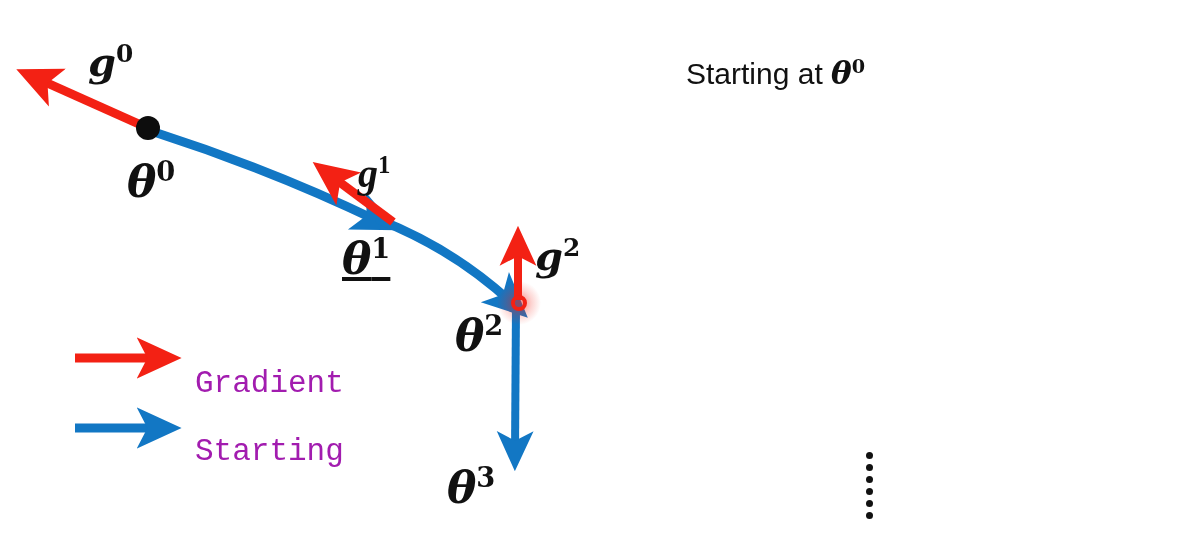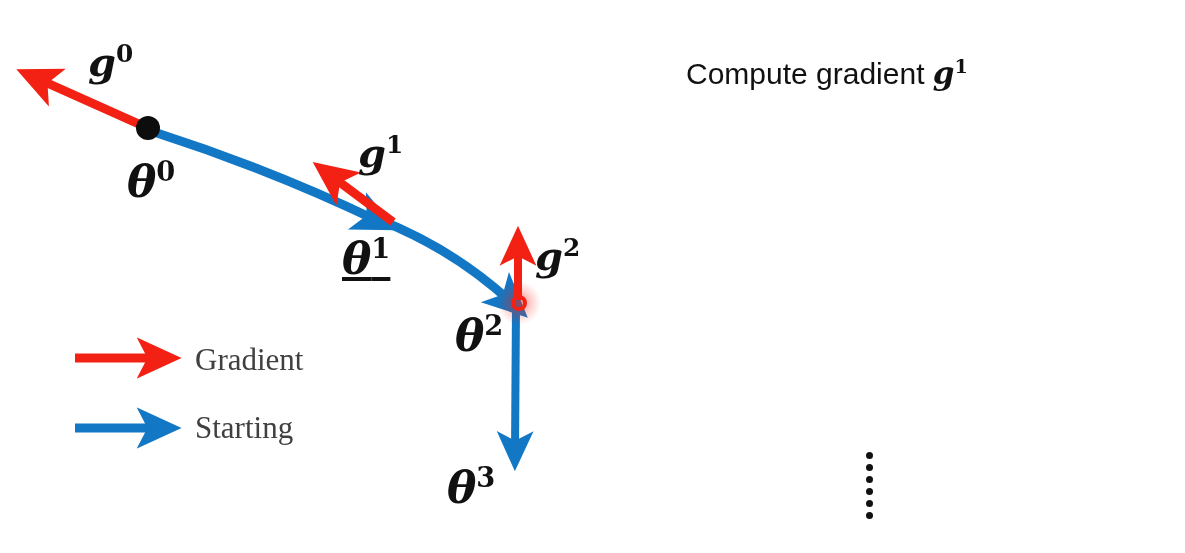--- a/index.html
+++ b/index.html
@@ -38,25 +38,26 @@
     vertical-align: super;
     font-style: normal;
     font-weight: bold;
     letter-spacing: 0;
   }
   .lbl-g { font-size: 40px; }
   .lbl-th { font-size: 44px; }
 
   .legend-text {
     position: absolute;
-    font-family: Liberation Serif, serif;
+    font-family: Liberation Mono, monospace;
     font-size: 31px;
-    color: #404040;
+    color: #a21caf;
     white-space: nowrap;
     line-height: 1;
+    margin-top: 24px;
   }
 
   
   #steps {
     position: absolute;
     left: 686px;
     top: 44px;
     width: 480px;
   }
   .step-line {
@@ -145,21 +146,21 @@
 
     <g>
       <path d="M75,358 L160,358" fill="none" stroke="#F32114" stroke-width="9" stroke-linecap="butt" marker-end="url(#mk-red)"></path>
       <path d="M75,428 L160,428" fill="none" stroke="#1277C4" stroke-width="9" stroke-linecap="butt" marker-end="url(#mk-blue)"></path>
     </g>
   </svg>
 
   <div class="math-label lbl-g" style="left:88px; top:42px;">
     <span>g</span><span class="sup">0</span>
   </div>
-  <div class="math-label lbl-g" style="left:358px; top:133px;">
+  <div class="math-label lbl-g" style="left:358px; top:153px;font-family:Liberation Serif, serif;">
     <span>g</span><span class="sup">1</span>
   </div>
   <div class="math-label lbl-g" style="left:535px; top:236px;">
     <span>g</span><span class="sup">2</span>
   </div>
 
   <div class="math-label lbl-th" style="left:127px; top:158px;">
     <span>θ</span><span class="sup">0</span>
   </div>
   <div class="math-label lbl-th" style="left:342px; top:235px;text-decoration:underline;">
@@ -169,21 +170,21 @@
     <span>θ</span><span class="sup">2</span>
   </div>
   <div class="math-label lbl-th" style="left:447px; top:425px;margin-top:39px;">
     <span>θ</span><span class="sup">3</span>
   </div>
 
   <div class="legend-text" style="left:195px; top:344px;">Gradient</div>
   <div class="legend-text" style="left:195px; top:412px;">Starting</div>
 
   <div id="steps">
-      <div class="step-line"><span>Compute gradient </span><span class="m"><span>g</span><span class="sup">1</span></span></div>
+      <div class="step-line"><span>Starting at </span><span class="m"><span>θ</span><span class="sup">0</span></span></div>
     </div>
 
   <div id="vdots">
       <span class="dot"></span>
       <span class="dot"></span>
       <span class="dot"></span>
       <span class="dot"></span>
       <span class="dot"></span>
       <span class="dot"></span>
     </div>

